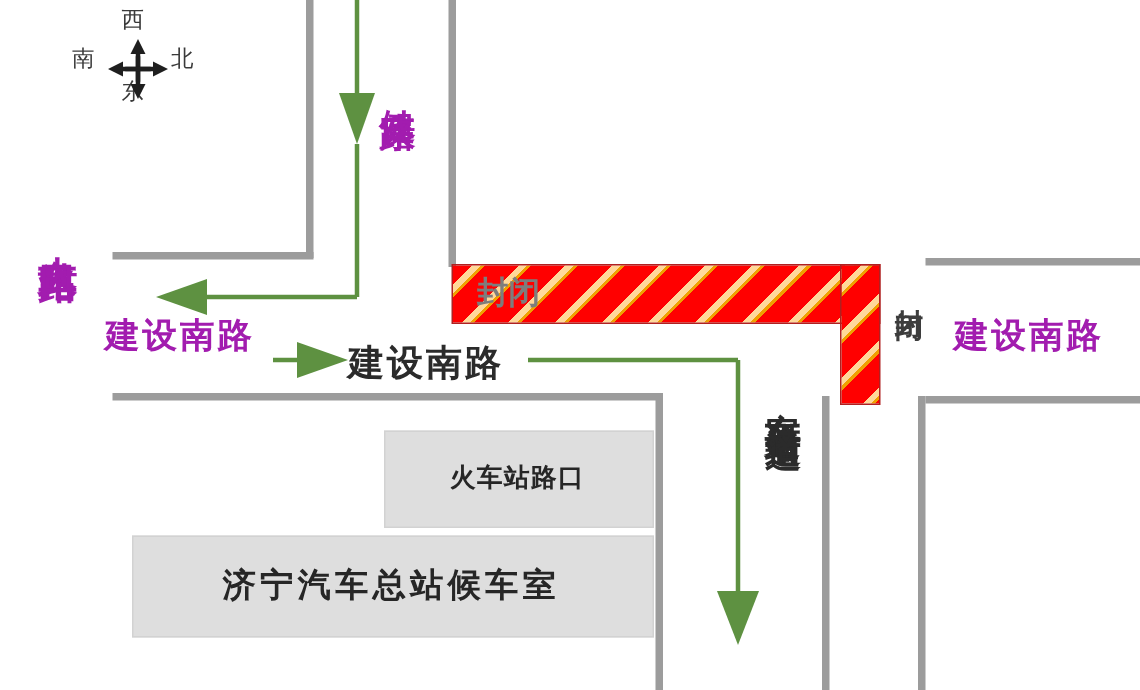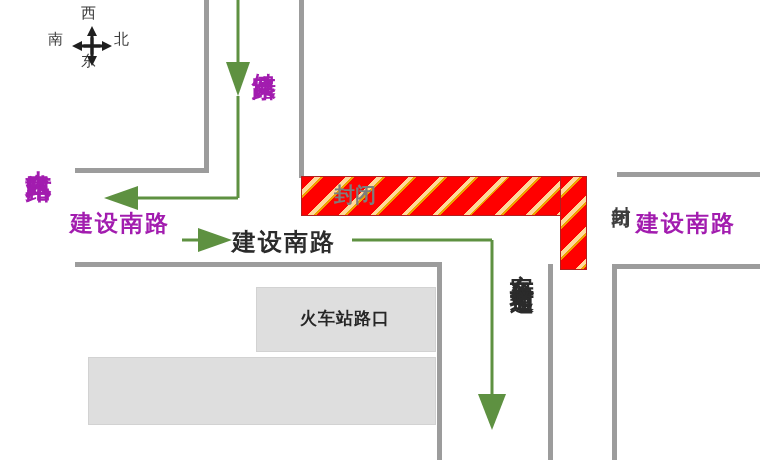--- a/index.html
+++ b/index.html
@@ -23,21 +23,21 @@
 
   
   #compass{position:absolute;left:24px;top:4px;width:140px;height:72px;}
   #compass .c-lab{position:absolute;color:#3a3a3a;font-size:15px;
         font-family:"DejaVu Serif","Liberation Serif",serif;}
   #compass svg{position:absolute;left:46px;top:20px;}
 
   
   .closed-zone{position:absolute;border:1px solid #b02020;}
   .closed-label{position:absolute;color:#7d7d7d;font-weight:bold;
-        font-family:Liberation Serif, serif;margin-left:16px;}
+        font-family:Liberation Serif, serif;}
   .closed-label.vert{writing-mode:vertical-rl;text-orientation:upright;letter-spacing:2px;}
 
   
   #arrows{position:absolute;left:0;top:0;width:760px;height:460px;}
 </style>
 </head>
 <body>
 
 <div id="map">
 
@@ -77,20 +77,21 @@
   <div class="closed-zone" style="left:560px;top:176px;width:25px;height:92px;
               background:repeating-linear-gradient(135deg,#ff0000 0px,#ff0000 9px,#ffd89a 9px,#ffd89a 13px,#f0a000 13px,#f0a000 15px,#ff0000 15px,#ff0000 22px);"></div>
 
   <div class="closed-label" style="left:318px;top:181px;font-size:21px;">封闭</div>
   <div class="closed-label vert" style="left:592px;top:190px;font-size:19px;color:#3d3d3d;">封闭</div>
 
   <div class="bldg" style="left:256px;top:287px;width:178px;height:63px;"></div>
   <div class="bldg-label" style="left:256px;top:287px;width:178px;height:63px;font-size:17px;letter-spacing:1px;">火车站路口</div>
 
   <div class="bldg" style="left:88px;top:357px;width:346px;height:66px;"></div>
+  <div class="bldg-label" style="left:88px;top:357px;width:346px;height:66px;font-size:22px;letter-spacing:3px;">济宁汽车总站候车室</div>
 
   <div class="road-name vert" style="left:22px;top:150px;font-size:26px;">火车站路口</div>
 
   <div class="road-name vert" style="left:248px;top:54px;font-size:24px;">健康路</div>
 
   <div class="road-name" style="left:70px;top:208px;font-size:23px;letter-spacing:2px;">建设南路</div>
 
   <div class="road-name" style="left:636px;top:208px;font-size:23px;letter-spacing:2px;">建设南路</div>
 
   <div class="blk-label" style="left:232px;top:226px;font-size:24px;letter-spacing:2px;">建设南路</div>

